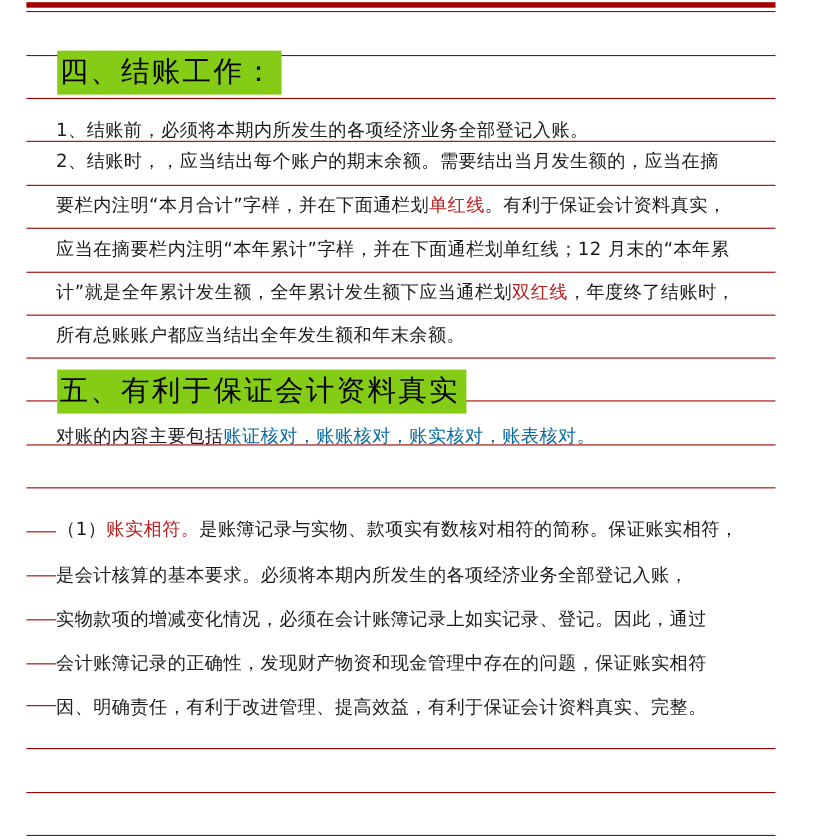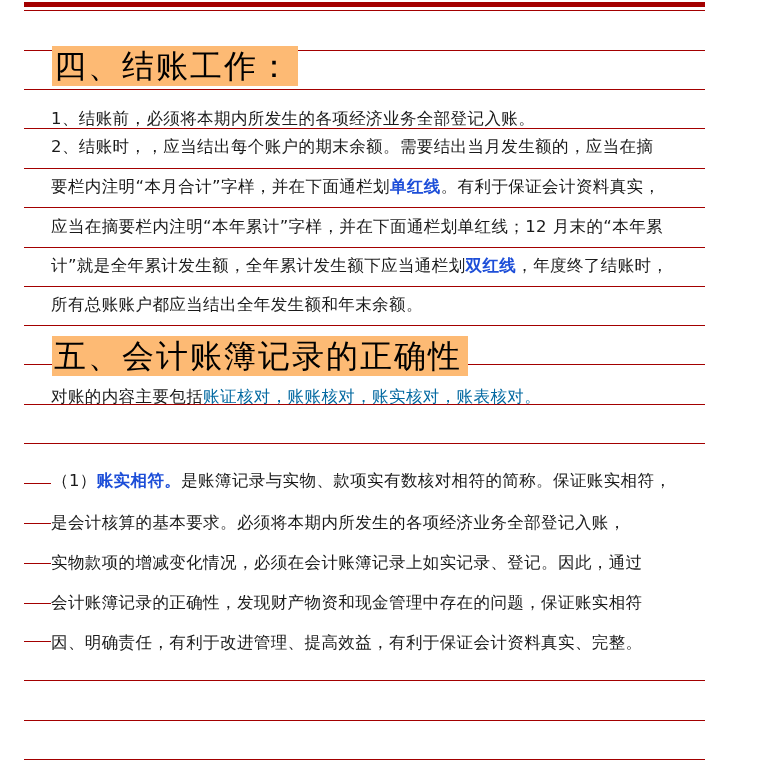--- a/index.html
+++ b/index.html
@@ -2,23 +2,23 @@
 <html><head>
 <meta charset="utf-8">
 <style>
   html, body { margin:0; padding:0; background:#ffffff; }
   body { width:760px; height:764px; position:relative; overflow:hidden;
          font-family:"DejaVu Sans", "Liberation Sans", sans-serif; color:#1a1a1a; }
   .topbar { position:absolute; left:24px; top:2px; width:681px; height:5px; background:#a30000; }
   .rule { position:absolute; left:24px; width:681px; height:0; border-top:1.5px solid #a30000; }
   .stub { position:absolute; left:24px; width:27px; height:0; border-top:1.5px solid #a30000; }
   .line { position:absolute; left:51px; font-size:16.5px; white-space:nowrap; letter-spacing:0.4px; }
-  .heading { position:absolute; left:52px; font-size:32px; background:#fdba74; color:#000;
+  .heading { position:absolute; left:52px; font-size:26px; background:#84cc16; color:#000;
              font-family:"DejaVu Serif", "Liberation Serif", serif; padding:0 6px 0 2px; line-height:40px; letter-spacing:2px; }
-  .brown { color:#1d4ed8;font-weight:bold; }
+  .brown { color:#b91c1c; }
   .red { color:#0369a1; }
 </style>
 </head>
 <body>
 
 <div>
   <div class="topbar"></div>
   <div class="rule" style="top:10px"></div>
   <div class="rule" style="top:50px"></div>
   <div class="rule" style="top:89px"></div>
@@ -44,20 +44,20 @@
 <div class="heading" style="top:46px">四、结账工作：</div>
 
 <div class="line" style="top:108px">1、结账前，必须将本期内所发生的各项经济业务全部登记入账。</div>
 
 <div class="line" style="top:136px">2、结账时，，应当结出每个账户的期末余额。需要结出当月发生额的，应当在摘</div>
 <div class="line" style="top:176px"><span>要栏内注明“本月合计”字样，并在下面通栏划</span><span class="brown">单红线</span><span>。有利于保证会计资料真实，</span></div>
 <div class="line" style="top:216px">应当在摘要栏内注明“本年累计”字样，并在下面通栏划单红线；12 月末的“本年累</div>
 <div class="line" style="top:255px"><span>计”就是全年累计发生额，全年累计发生额下应当通栏划</span><span class="brown">双红线</span><span>，年度终了结账时，</span></div>
 <div class="line" style="top:294px">所有总账账户都应当结出全年发生额和年末余额。</div>
 
-<div class="heading" style="top:336px">五、会计账簿记录的正确性</div>
+<div class="heading" style="top:336px">五、有利于保证会计资料真实</div>
 <div class="line" style="top:386px"><span>对账的内容主要包括</span><span class="red">账证核对，账账核对，账实核对，账表核对。</span></div>
 
 <div class="line" style="top:470px; left:52px"><span>（1）</span><span class="brown">账实相符。</span><span>是账簿记录与实物、款项实有数核对相符的简称。保证账实相符，</span></div>
 <div class="line" style="top:512px">是会计核算的基本要求。必须将本期内所发生的各项经济业务全部登记入账，</div>
 <div class="line" style="top:552px">实物款项的增减变化情况，必须在会计账簿记录上如实记录、登记。因此，通过</div>
 <div class="line" style="top:592px">会计账簿记录的正确性，发现财产物资和现金管理中存在的问题，保证账实相符</div>
 <div class="line" style="top:632px">因、明确责任，有利于改进管理、提高效益，有利于保证会计资料真实、完整。</div>
 
 </body></html>

